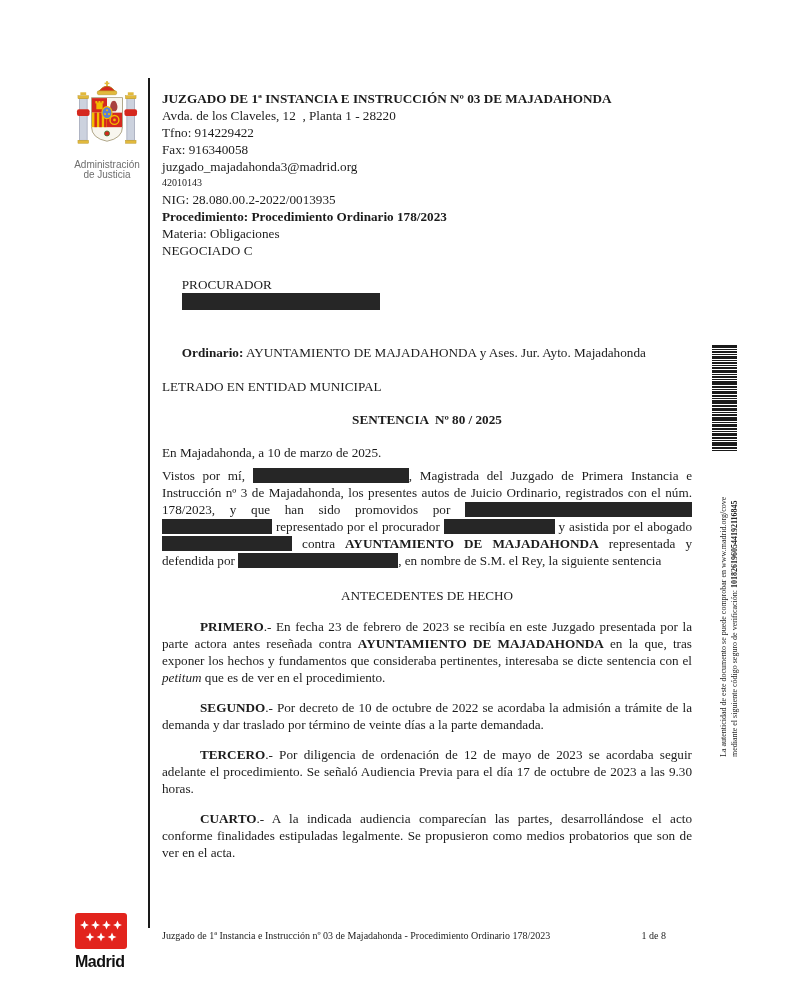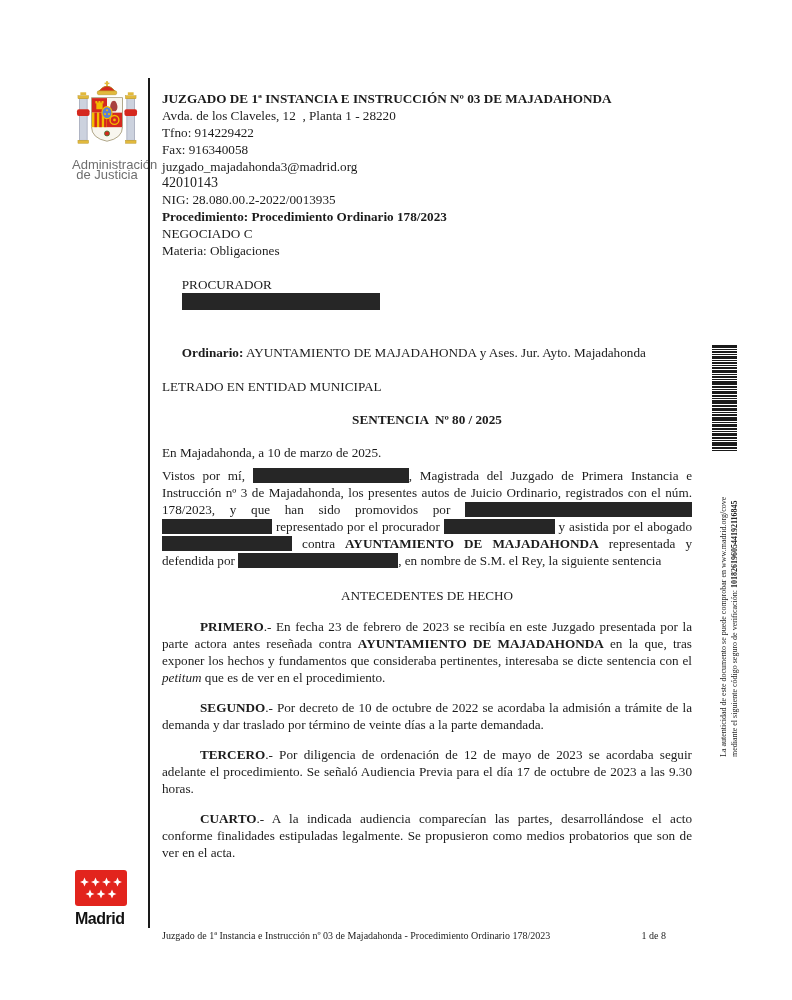--- a/index.html
+++ b/index.html
@@ -7,36 +7,36 @@
     width:792px;height:1000px;background:#ffffff;position:relative;
     font-family:"Liberation Serif","DejaVu Serif",serif;color:#1c1c1c;
     -webkit-font-smoothing:antialiased;overflow:hidden;
   }
   .page{position:absolute;inset:0;}
 
   
   .coa-wrap{position:absolute;left:72px;top:80px;width:70px;text-align:center;}
   .coa-caption{
     font-family:"Liberation Sans","DejaVu Sans",sans-serif;
-    font-size:13px;line-height:10px;color:#6e6e6e;margin-top:2px;
+    font-size:10px;line-height:10px;color:#6e6e6e;margin-top:2px;
   }
   .vline{position:absolute;left:148px;top:78px;width:2px;height:850px;background:#1a1a1a;}
 
-  .madrid-wrap{position:absolute;left:75px;top:870px;width:56px;}
+  .madrid-wrap{position:absolute;left:75px;top:913px;width:56px;}
   .madrid-label{
     font-family:"Liberation Sans","DejaVu Sans",sans-serif;
     font-weight:bold;font-size:16px;line-height:18px;color:#111;letter-spacing:-0.5px;
   }
 
   
   .main{position:absolute;left:162px;top:90px;width:530px;font-size:13.2px;line-height:17px;}
   .b{font-weight:bold;}
   .i{font-style:italic;margin-top:10px;}
   .line{white-space:pre-wrap;}
-  .small-code{font-size:14px;line-height:12px;margin:2px 0 2px 0;}
+  .small-code{font-size:10px;line-height:12px;margin:2px 0 2px 0;}
   .doc-title{text-align:center;font-weight:bold;margin:16px 0 16px 0;white-space:pre-wrap;}
   .date-line{margin:0 0 6px 0;}
   .para{text-align:justify;margin:0 0 13px 0;}
   .para.indent{text-indent:38px;}
   .section-title{text-align:center;font-weight:normal;margin:18px 0 14px 0;}
   .redact{display:inline-block;background:#262626;}
   .r-line{height:17px;vertical-align:-4px;}
   .r-in{height:15px;vertical-align:-3px;}
 
   
@@ -122,22 +122,22 @@
 
     <div class="b">JUZGADO DE 1ª INSTANCIA E INSTRUCCIÓN Nº 03 DE MAJADAHONDA</div>
     <div class="line">Avda. de los Claveles, 12  , Planta 1 - 28220</div>
     <div class="line">Tfno: 914229422</div>
     <div class="line">Fax: 916340058</div>
     <div class="line">juzgado_majadahonda3@madrid.org</div>
     <div class="small-code">42010143</div>
 
     <div class="line">NIG: 28.080.00.2-2022/0013935</div>
     <div class="line b">Procedimiento: Procedimiento Ordinario 178/2023</div>
+    <div class="line">Materia: Obligaciones</div>
     <div class="line">NEGOCIADO C</div>
-    <div class="line">Materia: Obligaciones</div>
     <div class="line">
       <span>PROCURADOR</span>
       <span class="redact r-line" style="width:198px"></span>
     </div>
     <div class="line">
       <span class="b">Ordinario:</span><span> AYUNTAMIENTO DE MAJADAHONDA y Ases. Jur. Ayto. Majadahonda</span>
     </div>
     <div class="line">LETRADO EN ENTIDAD MUNICIPAL</div>
 
     <div class="doc-title">SENTENCIA  Nº 80 / 2025</div>

